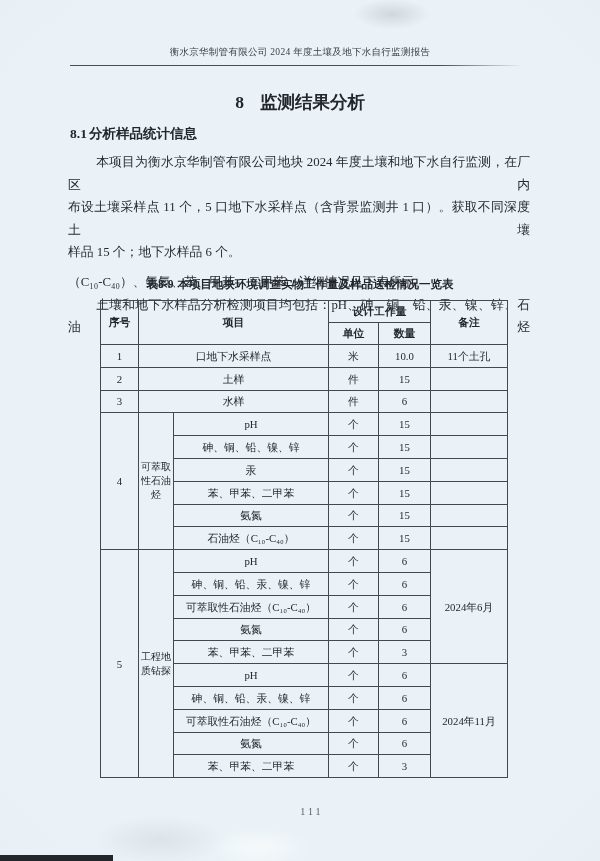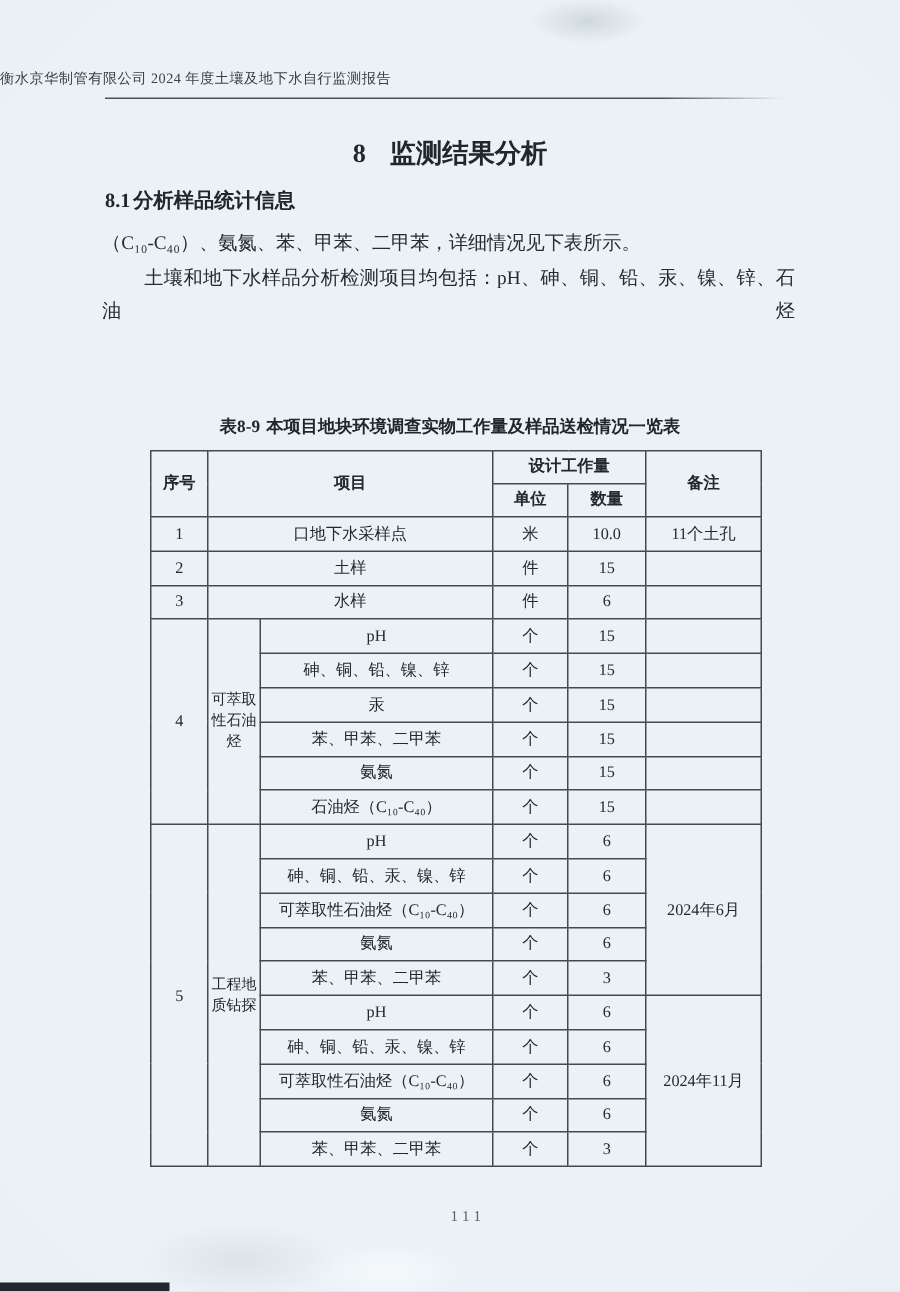--- a/index.html
+++ b/index.html
@@ -8,21 +8,21 @@
     font-family:"Liberation Serif","DejaVu Serif",serif;
     color:#23272e;
     background:
       radial-gradient(55px 22px at 392px 14px, rgba(138,148,152,0.28), rgba(138,148,152,0) 70%),
       radial-gradient(80px 30px at 258px 848px, rgba(255,255,255,0.55), rgba(255,255,255,0) 70%),
       radial-gradient(95px 35px at 160px 840px, rgba(160,170,175,0.20), rgba(160,170,175,0) 70%),
       radial-gradient(120% 100% at 50% 50%, #eaf2f7 55%, #e2eaf0 100%);
   }
   .running-header {
     position:absolute; top:46px; left:0; width:100%;
-    font-size:9.5px; color:#3a3f46; letter-spacing:0.3px;
+    text-align:center; font-size:9.5px; color:#3a3f46; letter-spacing:0.3px;
   }
   .header-rule {
     position:absolute; top:65px; left:70px; width:452px; height:1.3px;
     background:linear-gradient(to right, #4c4f52 82%, rgba(76,79,82,0));
   }
   .doc-title {
     position:absolute; top:90px; left:0; width:100%; text-align:center;
     font-size:17.5px; font-weight:bold; color:#22262c;
   }
   .doc-title .t-gap { margin-left:16px;text-align:right; }
@@ -79,20 +79,25 @@
 
   <div class="doc-title">
     <span>8</span><span class="t-gap">监测结果分析</span>
   </div>
 
   <div class="section-heading">
     <span>8.1</span><span class="t-gap2">分析样品统计信息</span>
   </div>
 
   <div class="body-text">
+      <div class="para">
+        <div class="pline first">本项目为衡水京华制管有限公司地块 2024 年度土壤和地下水自行监测，在厂区内</div>
+        <div class="pline">布设土壤采样点 11 个，5 口地下水采样点（含背景监测井 1 口）。获取不同深度土壤</div>
+        <div class="pline last">样品 15 个；地下水样品 6 个。</div>
+      </div>
       <div class="para">
         <div class="pline last">（C₁₀-C₄₀）、氨氮、苯、甲苯、二甲苯，详细情况见下表所示。</div>
         <div class="pline first">土壤和地下水样品分析检测项目均包括：pH、砷、铜、铅、汞、镍、锌、石油烃</div>
       </div>
     </div>
 
   <div class="table-caption">
     <span>表8-9</span><span class="cap-text">本项目地块环境调查实物工作量及样品送检情况一览表</span>
   </div>
 

